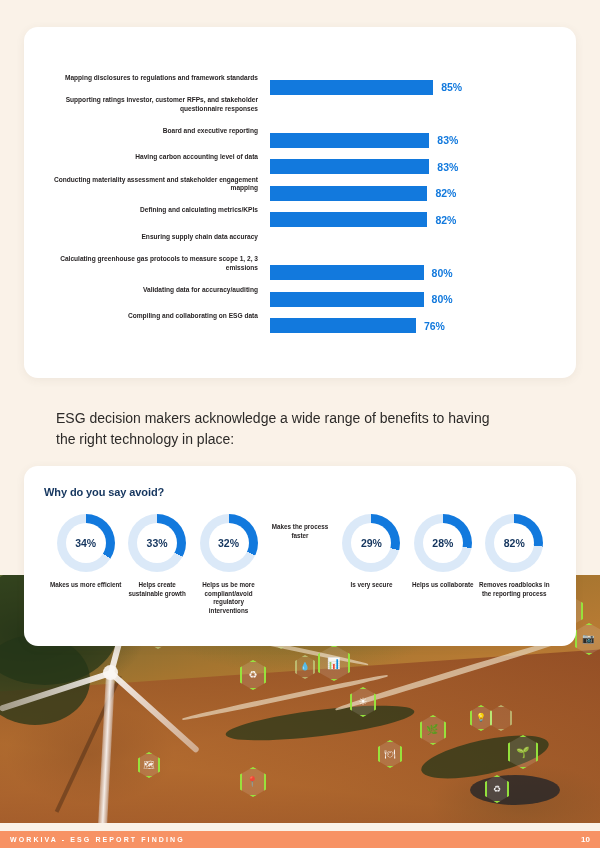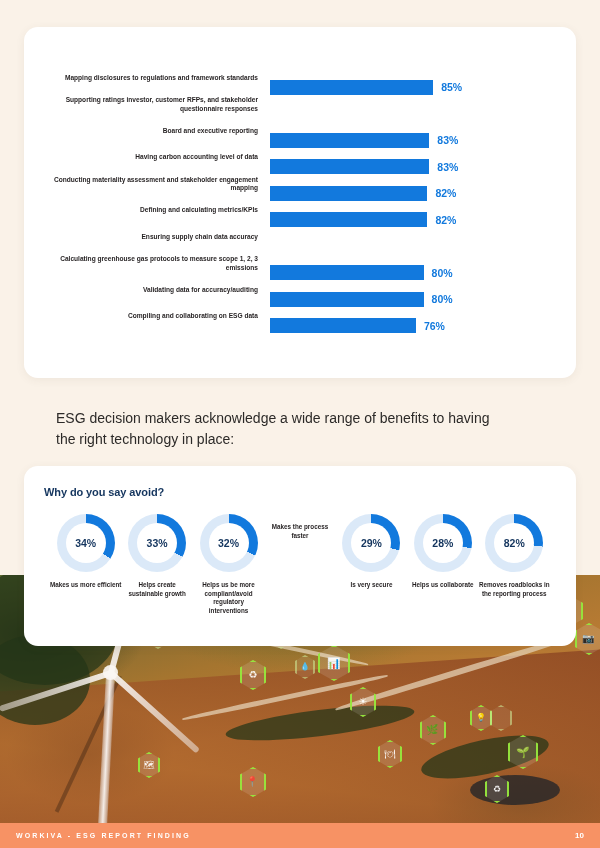--- a/index.html
+++ b/index.html
@@ -88,26 +88,26 @@
     display: flex; align-items: center; justify-content: center;
     color: rgba(255,255,255,0.92);
     line-height: 1;
   }
   .hex.dim { border-color: rgba(205,235,150,0.55); box-shadow: none; background: rgba(255,255,255,0.07); }
 
   
   .footer {
     position: absolute;
     left: 0; bottom: 0;
-    width: 600px; height: 25px;
+    width: 600px; height: 17px;
     background: #f79264;
     display: flex;
     align-items: center;
     justify-content: space-between;
-    padding: 0 16px;
+    padding: 0 10px;
   }
   .footer-text {
     color: #ffffff;
     font-size: 7px;
     font-weight: bold;
     letter-spacing: 2.1px;
   }
   .footer-page {
     color: #ffffff;
     font-size: 8px;

